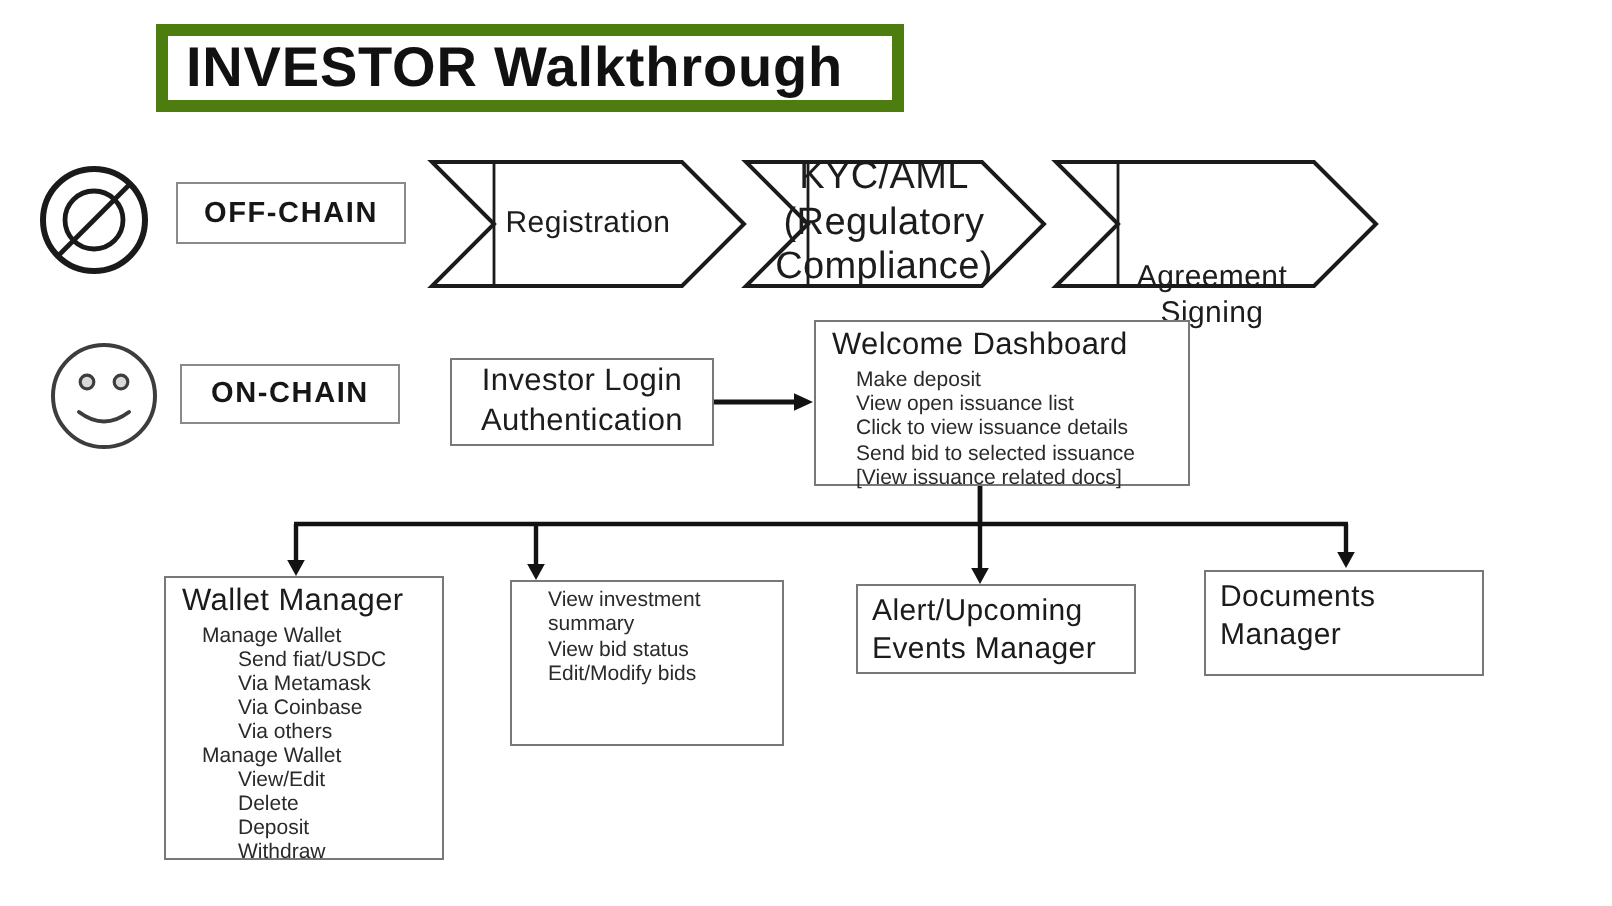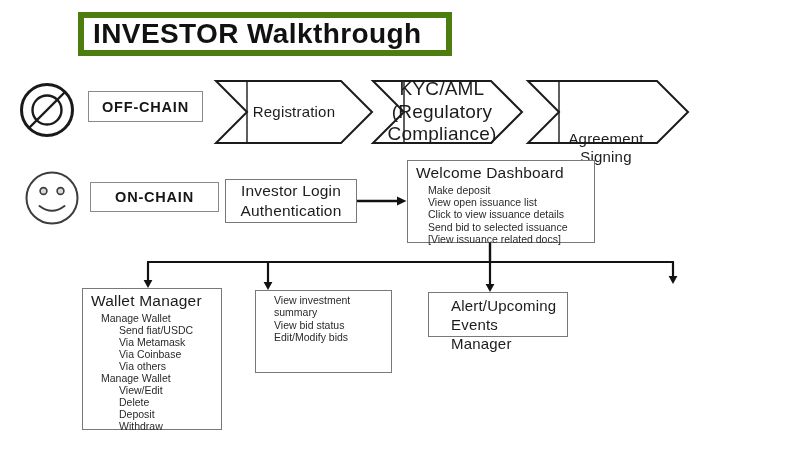--- a/index.html
+++ b/index.html
@@ -13,21 +13,21 @@
     left:78px;top:12px;width:374px;height:44px;
     border:6px solid #4d7c0f;display:flex;align-items:center;
     padding-left:9px;
   }
   .title-box span{font-size:28px;font-weight:bold;letter-spacing:.4px;color:#111;}
   .lane-label{
     border:1.4px solid #8a8a8a;display:flex;align-items:center;justify-content:center;
     font-weight:bold;font-size:14.5px;letter-spacing:.8px;color:#161616;background:#fff;
   }
   .offchain-label{left:88px;top:91px;width:115px;height:31px;}
-  .onchain-label{left:90px;top:182px;width:129px;height:30px;}
+  .onchain-label{left:90px;top:182px;width:110px;height:30px;}
   .chevron-label{
     display:flex;align-items:center;justify-content:center;text-align:center;
     font-size:15px;line-height:1.18;letter-spacing:.2px;color:#1c1c1c;
   }
   .reg-label{left:247px;top:81px;width:94px;height:62px;}
   .kyc-label{left:393px;top:81px;width:98px;height:62px;font-size:19px;}
   .agr-label{left:554px;top:81px;width:104px;height:62px;margin-top:36px;}
   .login-box{
     left:225px;top:179px;width:132px;height:44px;border:1.4px solid #787878;
     display:flex;align-items:center;justify-content:center;text-align:center;
@@ -38,21 +38,21 @@
   .panel ul{list-style:none;margin:1px 0 0 0;padding:0;font-size:10.5px;line-height:12.2px;color:#2a2a2a;}
   .wd-box{left:407px;top:160px;width:188px;height:83px;}
   .wd-box ul{margin-left:14px;}
   .wallet-box{left:82px;top:288px;width:140px;height:142px;}
   .wallet-box ul{line-height:12px;}
   .wallet-box li.lvl1{margin-left:12px;}
   .wallet-box li.lvl2{margin-left:30px;}
   .invest-box{left:255px;top:290px;width:137px;height:83px;}
   .invest-box ul{margin-left:12px;line-height:12.4px;}
   .simple-box{
-    border:1.3px solid #787878;background:#fff;padding:3px 22px;
+    border:1.3px solid #787878;background:#fff;padding:3px 7px;
     font-size:15px;line-height:19px;letter-spacing:.2px;color:#1b1b1b;
   }
   .alert-box{left:428px;top:292px;width:140px;height:45px;}
   .docs-box{left:602px;top:285px;width:140px;height:53px;}
 </style>
 </head>
 <body>
 
 <div class="canvas">
 
@@ -152,14 +152,15 @@
   <div class="abs panel invest-box">
     <ul>
       <li>View investment summary</li>
       <li>View bid status</li>
       <li>Edit/Modify bids</li>
     </ul>
   </div>
 
   <div class="abs simple-box alert-box">Alert/Upcoming Events Manager</div>
 
+  <div class="abs simple-box docs-box">Documents Manager</div>
 
 </div>
 
 </body></html>

